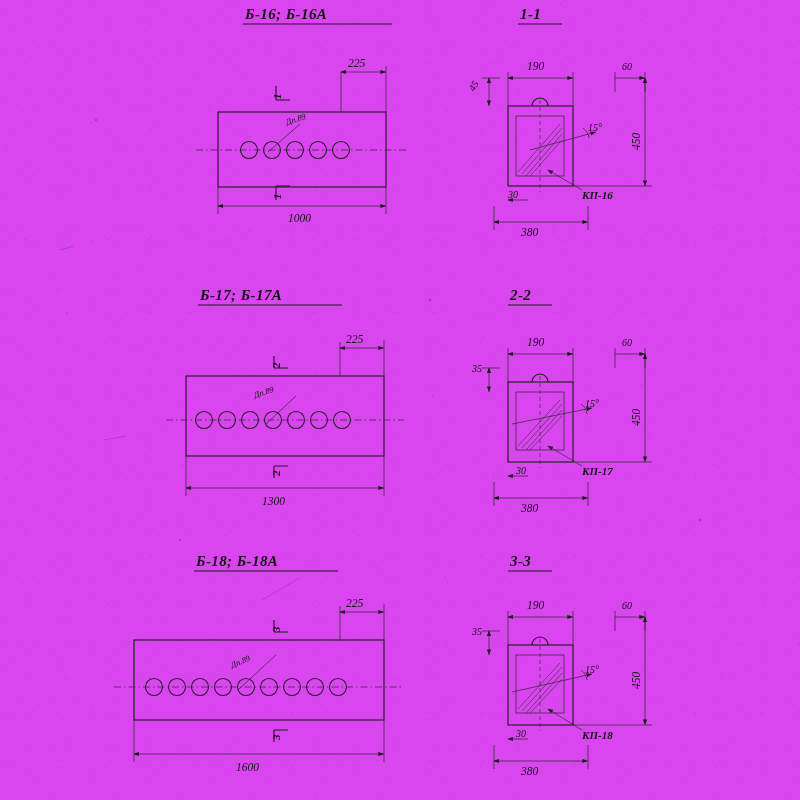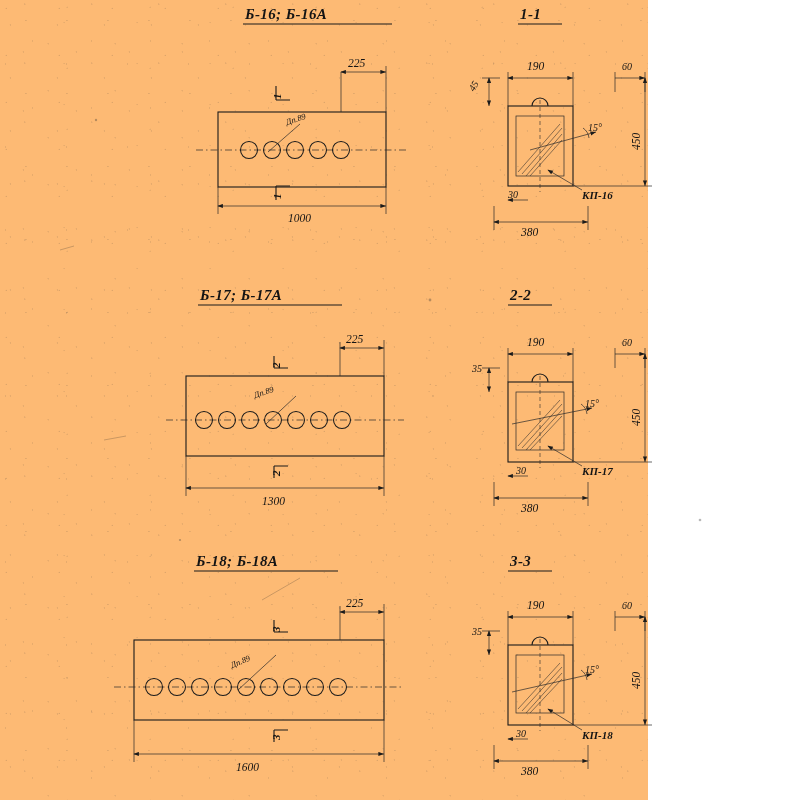--- a/index.html
+++ b/index.html
@@ -1,17 +1,17 @@
 <!DOCTYPE html>
 <html><head>
 <meta charset="utf-8">
 <style>
   html,body{margin:0;padding:0;background:#fff;}
   body{width:800px;height:800px;overflow:hidden;font-family:"Liberation Serif",serif;}
-  #sheet{position:relative;width:648px;height:800px;background:#fdba74;text-align:right;}
+  #sheet{position:relative;width:800px;height:800px;background:#d946ef;text-align:right;}
   
   #grain{position:absolute;inset:0;pointer-events:none;opacity:.55;
     background-image:
       radial-gradient(circle at 12% 18%, rgba(60,60,60,.30) 0 .6px, transparent 1px),
       radial-gradient(circle at 37% 7%, rgba(60,60,60,.22) 0 .6px, transparent 1px),
       radial-gradient(circle at 63% 28%, rgba(60,60,60,.25) 0 .6px, transparent 1px),
       radial-gradient(circle at 81% 12%, rgba(60,60,60,.20) 0 .6px, transparent 1px),
       radial-gradient(circle at 22% 47%, rgba(60,60,60,.22) 0 .6px, transparent 1px),
       radial-gradient(circle at 55% 61%, rgba(60,60,60,.22) 0 .6px, transparent 1px),
       radial-gradient(circle at 88% 55%, rgba(60,60,60,.20) 0 .6px, transparent 1px),

